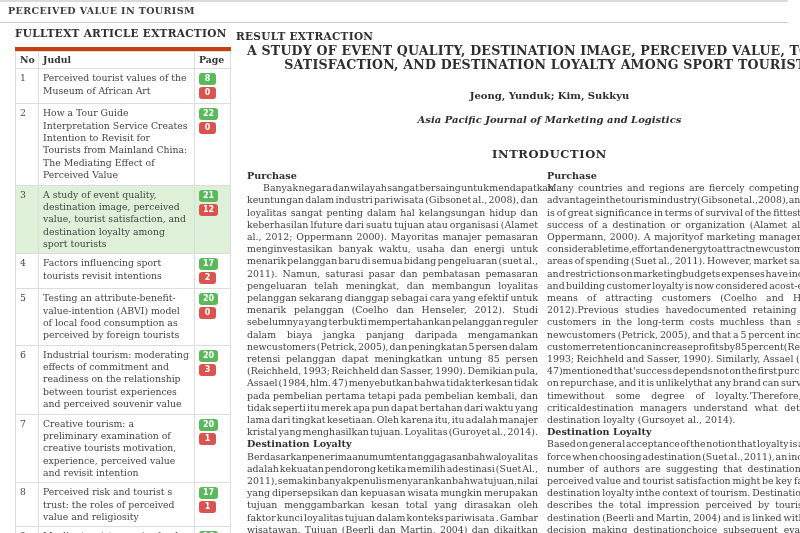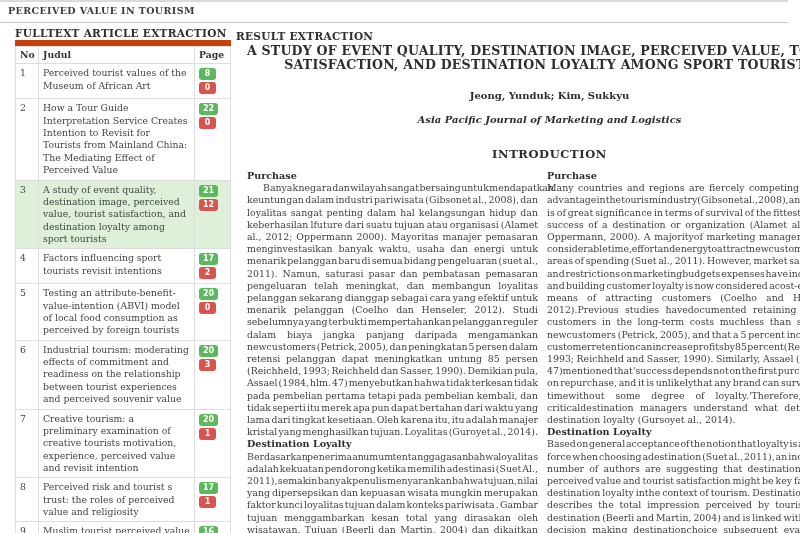--- a/index.html
+++ b/index.html
@@ -4,21 +4,21 @@
 <style>
   html,body{margin:0;padding:0;width:800px;height:533px;overflow:hidden;background:#fff;
     font-family:"DejaVu Serif", serif;color:#3a3a3a;}
   #topbar{position:absolute;left:0;top:0;width:788px;height:20px;border-top:2px solid #dadada;
     border-bottom:1px solid #c9c9c9;background:#fff;}
   #topbar .t{position:absolute;left:8px;top:3px;font-size:9.5px;font-weight:bold;
     letter-spacing:.4px;color:#3c3c3c;}
   
   #sidebar{position:absolute;left:15px;top:27px;width:216px;}
   .panel-title{font-size:10.5px;font-weight:bold;color:#2f2f2f;letter-spacing:.3px;
-    padding-bottom:1px;border-bottom:6px solid #c2410c;}
+    padding-bottom:8px;border-bottom:4px solid #c2410c;}
   #sidebar table{width:100%;border-collapse:collapse;font-size:9.3px;color:#444;
     table-layout:fixed;}
   #sidebar th,#sidebar td{border:1px solid #ddd;padding:3px 4px;vertical-align:top;
     text-align:left;line-height:1.33;}
   #sidebar th{font-weight:bold;color:#333;padding:2px 4px;}
   .c-no{width:14px;margin-top:44px;}
   .c-page{width:27px;text-align:center;}
   td.c-page{text-align:center;padding:3px 2px;}
   tr.selected td{background:#dff0d8;}
   .badge{display:inline-block;min-width:9px;padding:1px 4px;margin:1px 0;border-radius:3px;
@@ -137,22 +137,22 @@
         <div class="jline" style="word-spacing: -1.95px;">Assael (1984, hlm. 47) menyebutkan bahwa tidak terkesan tidak</div>
         <div class="jline" style="word-spacing: -0.19px;">pada pembelian pertama tetapi pada pembelian kembali, dan</div>
         <div class="jline" style="word-spacing: -1.53px;">tidak seperti itu merek apa pun dapat bertahan dari waktu yang</div>
         <div class="jline" style="word-spacing: -1.66px;">lama dari tingkat kesetiaan. Oleh karena itu, itu adalah manajer</div>
         <div class="jline last" style="word-spacing: -1.8px;">kristal yang menghasilkan tujuan. Loyalitas (Guroyet al., 2014).</div>
         <div class="blk-h">Destination Loyalty</div>
         <div class="jline" style="word-spacing: -3.58px; text-align: center;">Berdasarkan penerimaan umum tentang gagasan bahwa loyalitas</div>
         <div class="jline" style="word-spacing: -1.99px;">adalah kekuatan pendorong ketika memilih adestinasi (Suet Al.,</div>
         <div class="jline" style="word-spacing: -2.65px;">2011), semakin banyak penulis menyarankan bahwa tujuan, nilai</div>
         <div class="jline" style="word-spacing: -0.93px;">yang dipersepsikan dan kepuasan wisata mungkin merupakan</div>
+        <div class="jline" style="word-spacing: 3.84px;">tujuan menggambarkan kesan total yang dirasakan oleh</div>
         <div class="jline" style="word-spacing: -1.83px;">faktor kunci loyalitas tujuan dalam konteks pariwisata . Gambar</div>
-        <div class="jline" style="word-spacing: 3.84px;">tujuan menggambarkan kesan total yang dirasakan oleh</div>
         <div class="jline" style="word-spacing: 1.31px;">wisatawan. Tujuan (Beerli dan Martin, 2004) dan dikaitkan</div>
       </div>
     <div class="col" id="col-right">
         <div class="blk-h">Purchase</div>
         <div class="jline" style="word-spacing: 1.47px;">Many countries and regions are fiercely competing to gain</div>
         <div class="jline" style="word-spacing: -2.87px;">advantage in the tourism industry(Gibsonet al., 2008), and loyalty</div>
         <div class="jline" style="word-spacing: -1.03px;">is of great significance in terms of survival of the fittest and the</div>
         <div class="jline" style="word-spacing: 1.76px;">success of a destination or organization (Alamet al., 2012;</div>
         <div class="jline" style="word-spacing: 0.58px;">Oppermann, 2000). A majorityof marketing managers invest</div>
         <div class="jline" style="word-spacing: -3.16px;">considerable time, effort and energy to attract new customers in all</div>

